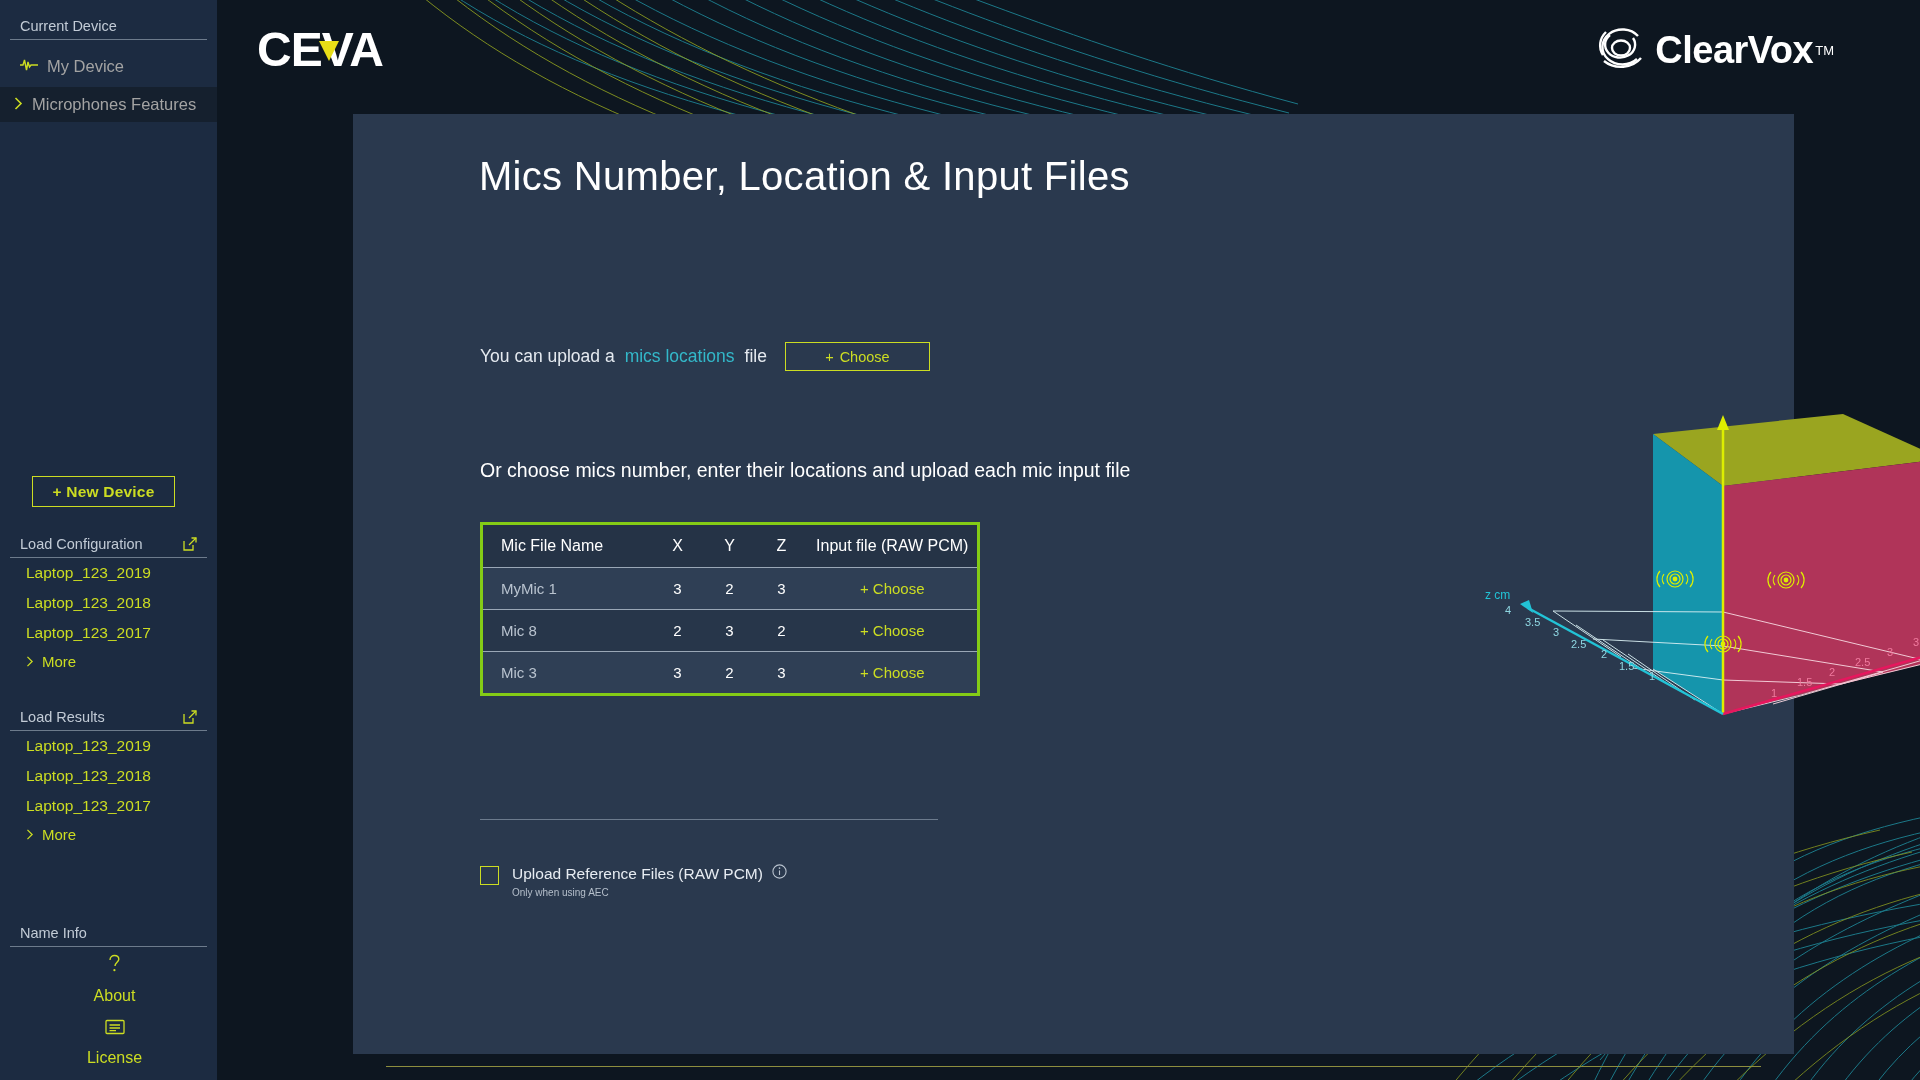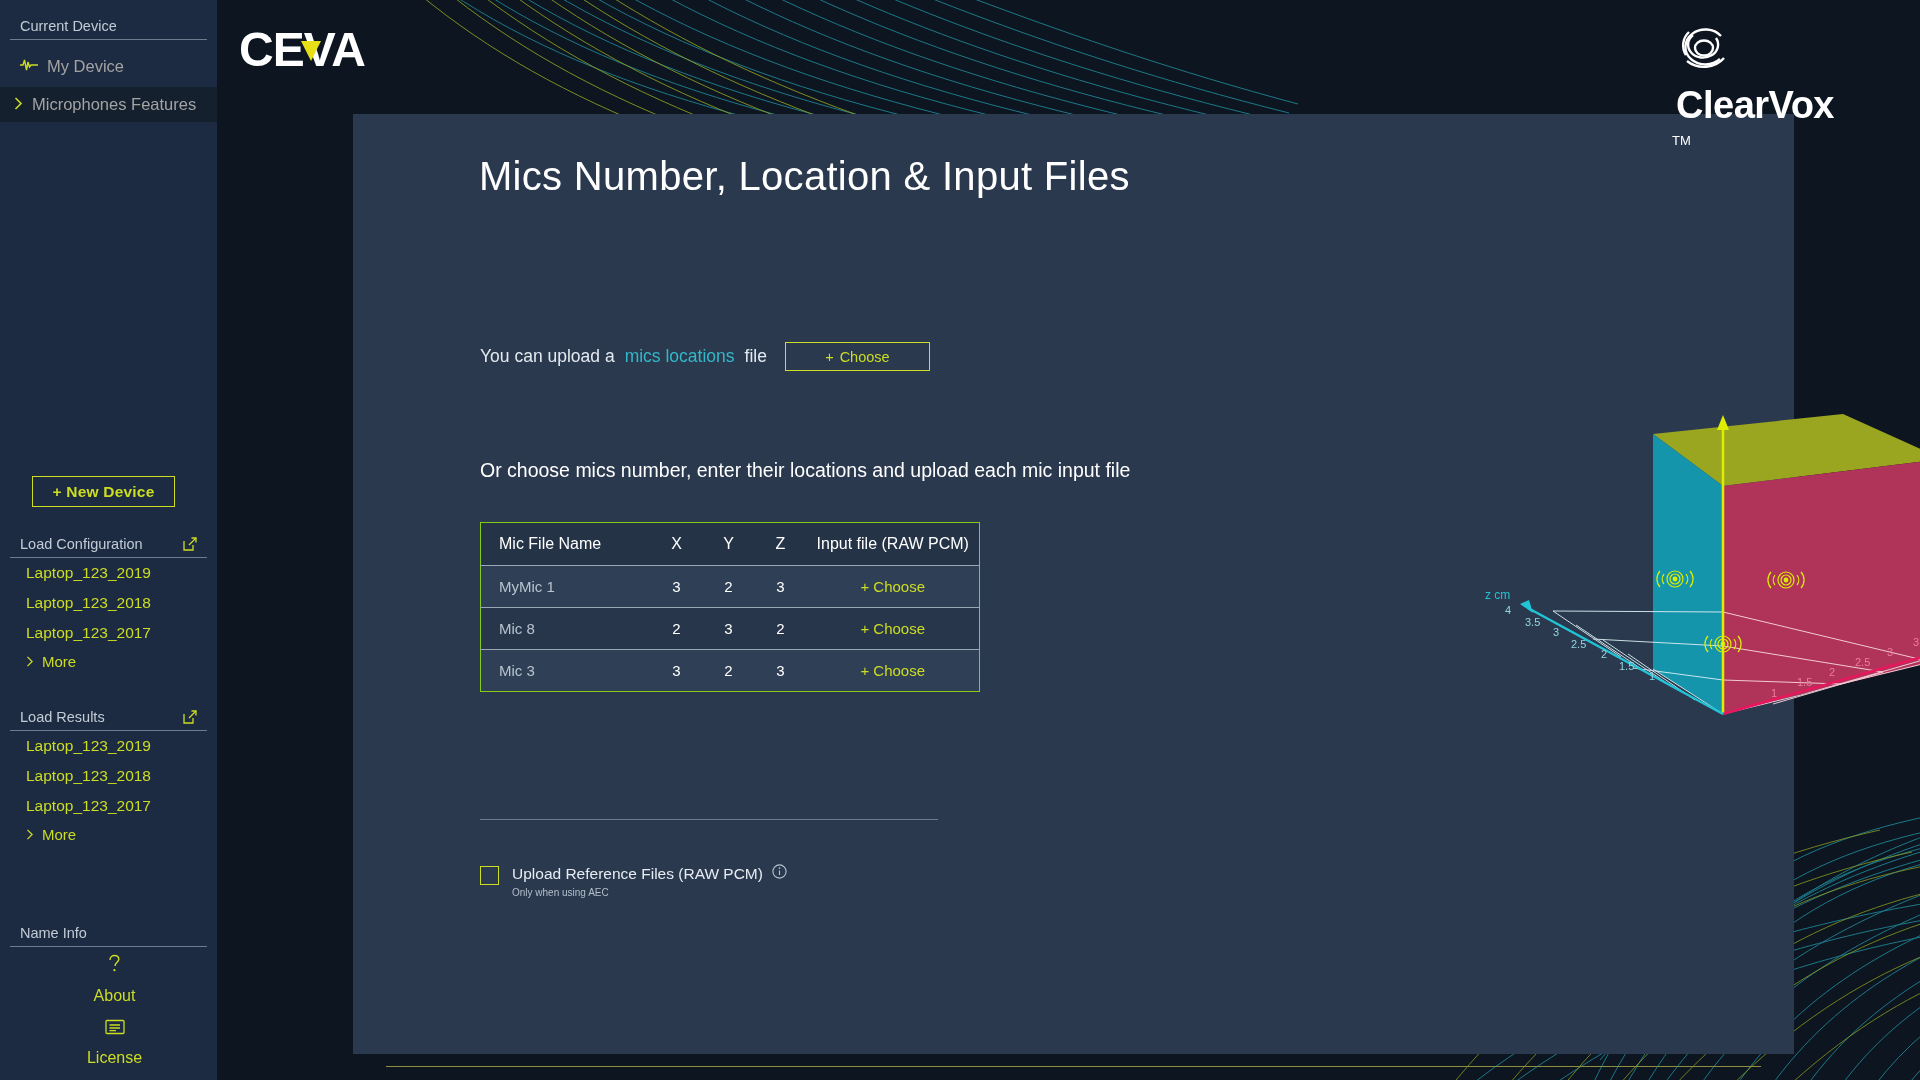--- a/index.html
+++ b/index.html
@@ -64,23 +64,23 @@
   }
   .info-item {
     display: flex; align-items: center; gap: 10px;
     color: #ccdd22; font-size: 16px;
     padding: 7px 0 7px 12px;
     cursor: pointer;
     flex-direction: column;
   }
 
   
-  .header { position: absolute; left: 204px; top: 0; right: 0; height: 110px; z-index: 3; }
+  .header { position: absolute; left: 222px; top: 0; right: 0; height: 110px; z-index: 3; }
   .ceva-logo { position: absolute; left: 35px; top: 25px; }
-  .clearvox-logo { position: absolute; right: 42px; top: 22px; display: flex; align-items: flex-start; gap: 6px; flex-direction: column; }
+  .clearvox-logo { position: absolute; right: 42px; top: 22px; display: flex; align-items: center; gap: 6px; }
   .cv-text { color: #ffffff; font-size: 38px; font-weight: bold; letter-spacing: -.5px; }
   .cv-tm { color: #ffffff; font-size: 13px; vertical-align: super; margin-left: -4px; }
 
   
   .card {
     position: absolute;
     left: 353px; top: 114px;
     width: 1441px; height: 940px;
     background: #2a394e;
     z-index: 2;
@@ -112,21 +112,21 @@
   }
   .sect2-sub {
     position: absolute; left: 127px; top: 371px;
     width: 570px;
     color: #c9d3de; font-size: 13.3px; line-height: 1.45;
   }
   
   .mic-table {
     position: absolute; left: 127px; top: 408px;
     width: 500px;
-    border: 1px solid #84cc16;
+    border: 3px solid #84cc16;
     border-collapse: collapse;
   }
   .mic-table th {
     color: #ffffff; font-size: 16px; font-weight: 400;
     padding: 12px 0;
     border-bottom: 1px solid #9aa7b6;
     background: #253346;
   }
   .mic-table td {
     font-size: 15px;

